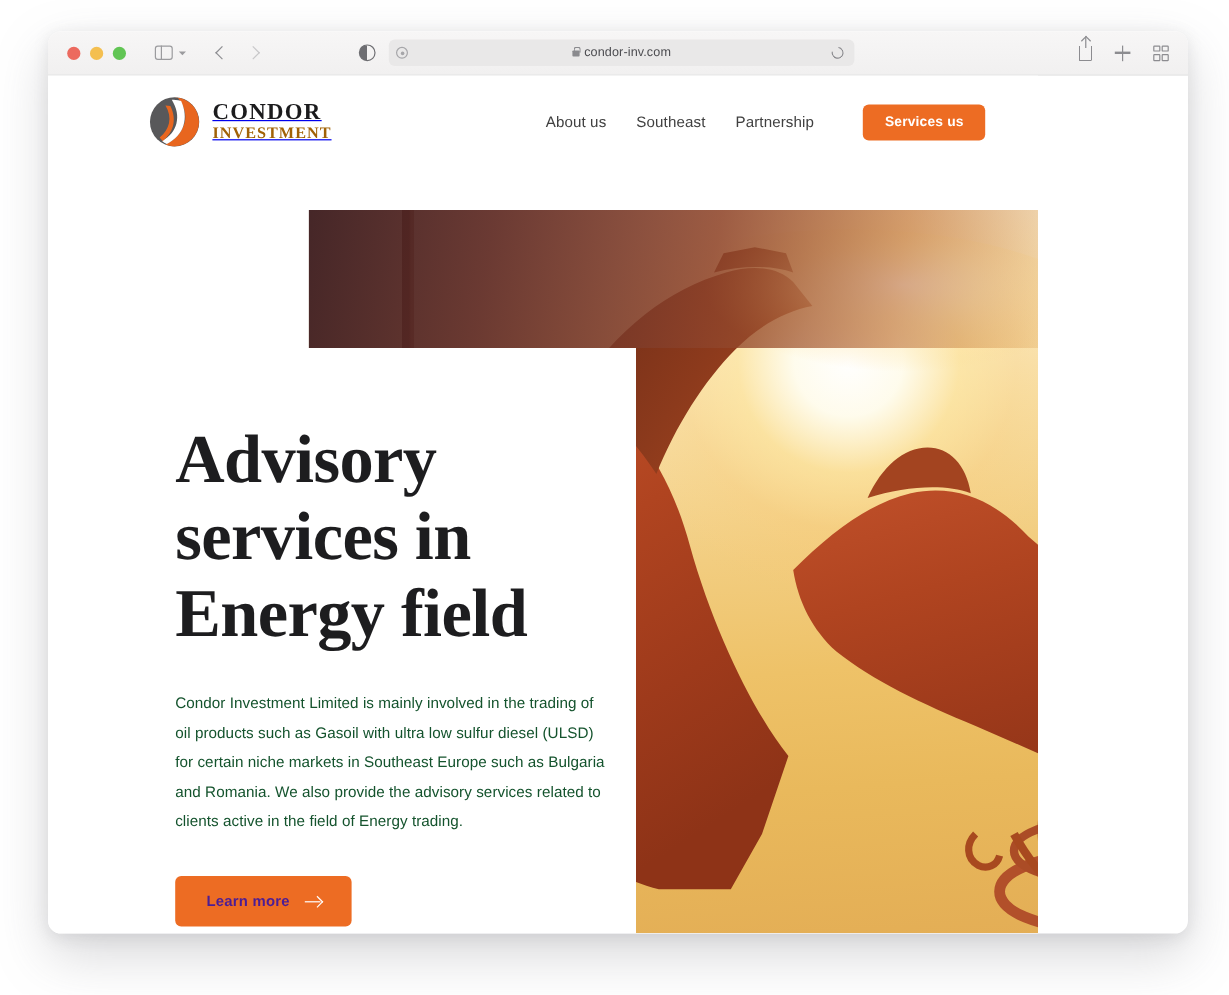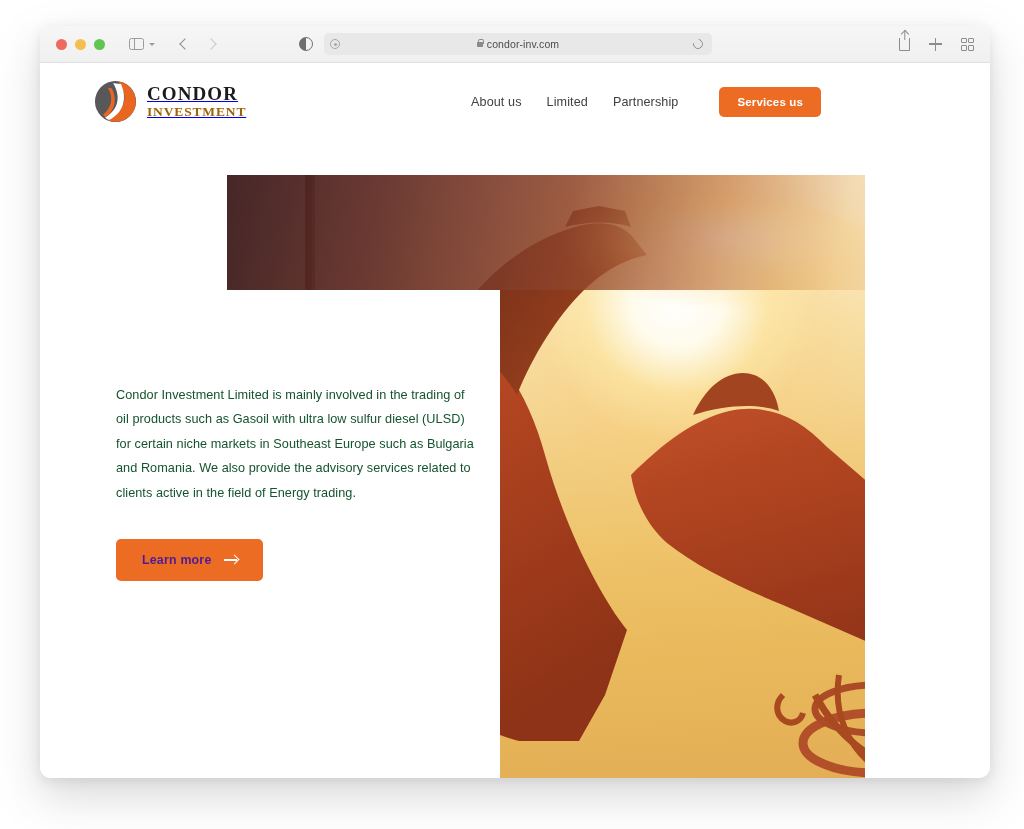--- a/index.html
+++ b/index.html
@@ -206,20 +206,21 @@
     border-radius: 1px;
   }
 
   
   .page {
     position: relative;
     width: 825px;
     height: 715px;
     background: #ffffff;
     overflow: hidden;
+    padding-left: 30px;
   }
 
   
   .site-header {
     position: relative;
     height: 77px;
     display: flex;
     align-items: center;
     padding: 0 44px 0 54px;
     z-index: 5;
@@ -445,21 +446,21 @@
           </svg>
         </span>
         <span class="logo-words">
           <span class="logo-top">CONDOR</span><br>
           <span class="logo-bottom">INVESTMENT</span>
         </span>
       </a>
 
       <nav class="main-nav">
         <a class="nav-link" href="#">About us</a>
-        <a class="nav-link" href="#">Limited</a>
+        <a class="nav-link" href="#">Southeast</a>
         <a class="nav-link" href="#">Partnership</a>
         <button class="btn-contact">Services us</button>
       </nav>
     </header>
 
     <section class="hero">
 
       <div class="hero-photo">
         <div class="photo-inner"></div>
 
@@ -535,20 +536,21 @@
           <path d="M700 230 C726 236 748 256 763 286 L763 180
                    C742 192 720 208 700 230 Z" fill="#9c401d" opacity="0.9"></path>
 
           <ellipse cx="450" cy="126" rx="250" ry="110" fill="url(#flare)"></ellipse>
         </svg>
 
         <div class="band-overlay"></div>
       </div>
 
       <div class="hero-copy">
+        <h1 class="hero-title">Advisory services in Energy field</h1>
         <p class="hero-text">Condor Investment Limited is mainly involved in the trading of oil products such as Gasoil with ultra low sulfur diesel (ULSD) for certain niche markets in Southeast Europe such as Bulgaria and Romania. We also provide the advisory services related to clients active in the field of Energy trading.</p>
         <button class="btn-learn">
           <span>Learn more</span>
           <span class="arrow-right"></span>
         </button>
       </div>
     </section>
   </div>
 </div>
 

